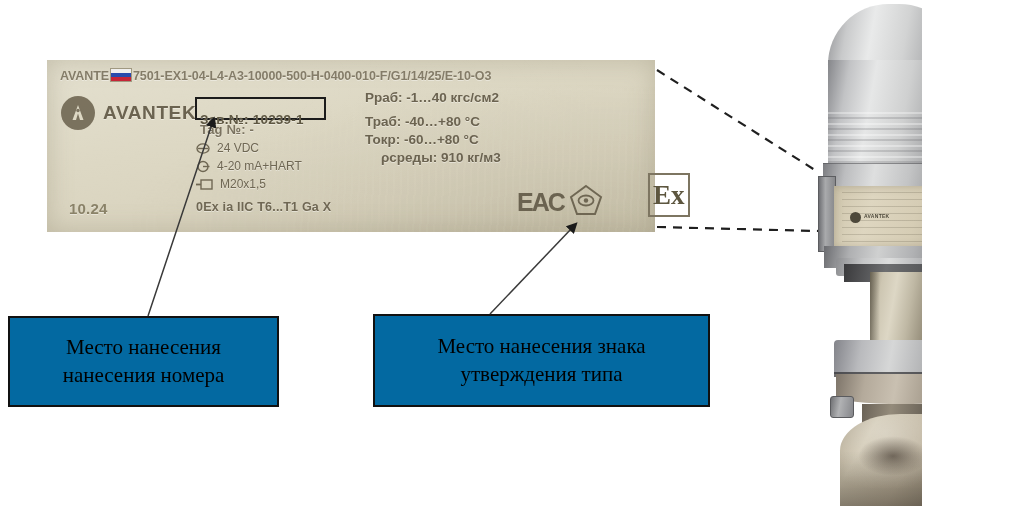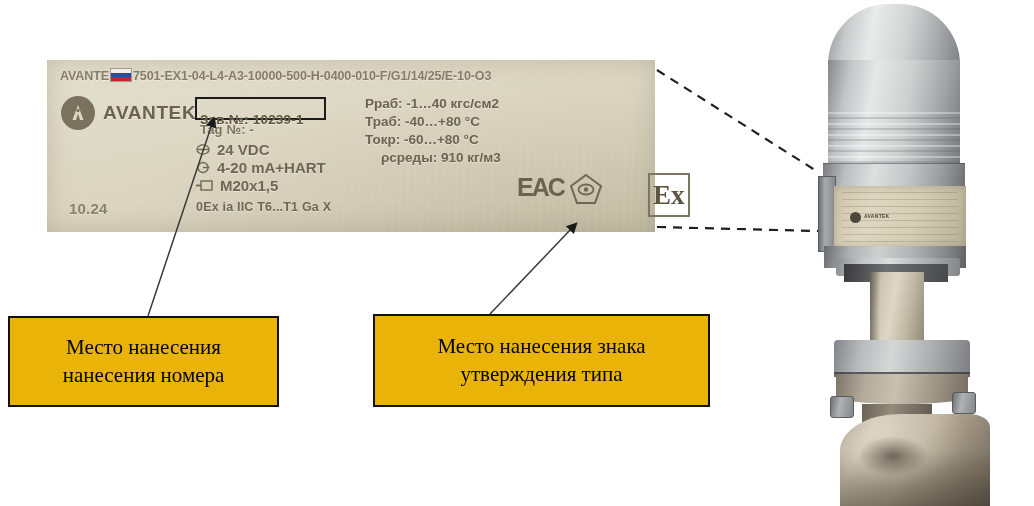--- a/index.html
+++ b/index.html
@@ -2,21 +2,21 @@
 <html><head>
 <meta charset="utf-8">
 <style>
   html, body {
     margin: 0;
     padding: 0;
     background: #ffffff;
   }
   #stage {
     position: relative;
-    width: 1034px;
+    width: 922px;
     height: 506px;
     background: #ffffff;
     overflow: hidden;
     font-family: "Liberation Sans", sans-serif;
   }
 
   
   #nameplate {
     position: absolute;
     left: 47px;
@@ -134,22 +134,22 @@
 
   .sym-row {
     position: absolute;
     left: 149px;
     display: flex;
     align-items: center;
     gap: 6px;
     z-index: 3;
   }
   .sym-row .lbl {
-    font-size: 15px;
-    font-weight: bold;
+    font-size: 12px;
+    font-weight: normal;
     color: #6f6753;
     white-space: nowrap;
     text-shadow: 0 1px 0 rgba(255,255,255,.4);
   }
   #row-power  { top: 81px; }
   #row-signal { top: 99px; }
   #row-thread { top: 117px; }
 
   #exmark-text {
     left: 149px;
@@ -162,33 +162,33 @@
   .spec {
     position: absolute;
     left: 318px;
     font-size: 13.5px;
     font-weight: bold;
     color: #6b6350;
     white-space: nowrap;
     text-shadow: 0 1px 0 rgba(255,255,255,.4);
     z-index: 3;
   }
-  #spec-0 { top: 36px; }
+  #spec-0 { top: 30px; }
   #spec-1 { top: 54px; }
   #spec-2 { top: 72px; }
   #spec-3 { top: 90px; left: 334px; }
   #spec-4 { top: 110px; }
 
   
   #cert-marks {
     position: absolute;
     left: 470px;
     top: 113px;
     display: flex;
-    align-items: flex-start;
+    align-items: flex-end;
     gap: 5px;
     z-index: 4;
   }
   #eac-mark {
     font-size: 25px;
     font-weight: bold;
     letter-spacing: -2px;
     color: #6b6350;
     font-family: "Liberation Sans", sans-serif;
   }
@@ -208,21 +208,21 @@
     color: #5d563f;
     line-height: 1;
     font-family: "Liberation Serif", serif;
     margin-left: 40px;
   }
 
   
   .callout {
     position: absolute;
     border: 2px solid #111111;
-    background: #eab308;
+    background: #0369a1;
     box-sizing: border-box;
     display: flex;
     flex-direction: column;
     align-items: center;
     justify-content: center;
     font-family: "Liberation Serif", serif;
     color: #000000;
     z-index: 8;
   }
   .callout .line {

